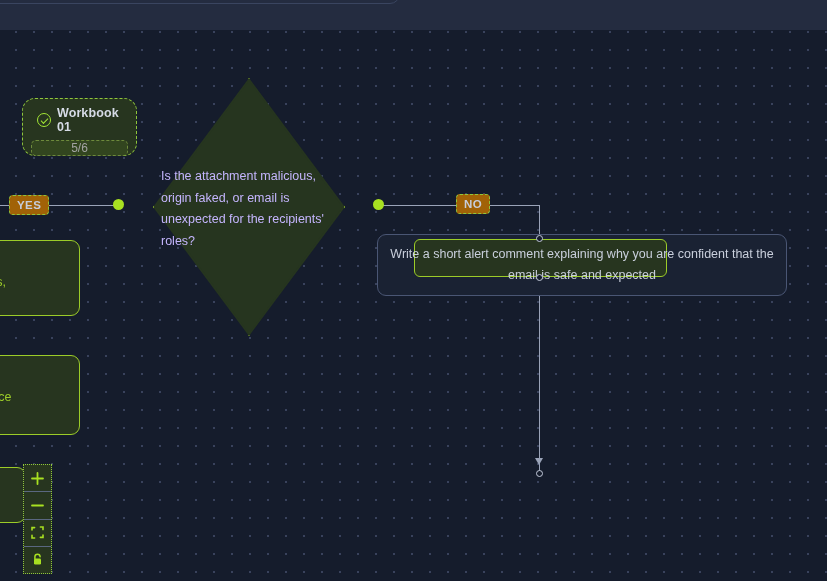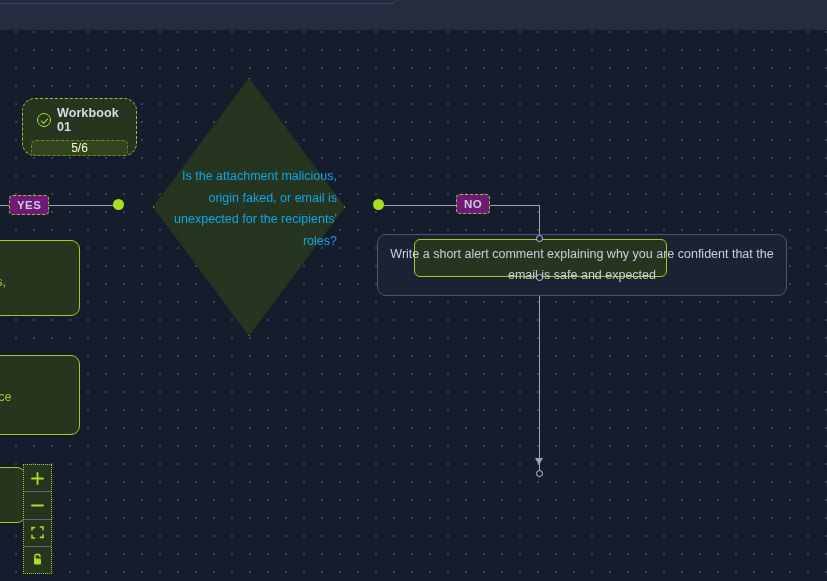--- a/index.html
+++ b/index.html
@@ -63,63 +63,63 @@
     border-left: 1.6px solid #a3e635; border-bottom: 1.6px solid #a3e635;
     transform: rotate(-45deg);
   }
   .wb-title { color: #d6dbe6; font-size: 12.5px; font-weight: bold; letter-spacing: .1px; }
   .wb-progress {
     width: 97px; height: 20px;
     background: #32451f;
     border: 1px dashed #6e8a3c;
     border-radius: 5px;
     display: flex; align-items: center; justify-content: center;
-    color: #fef9c3; font-size: 12px;
+    color: #a3a3a3; font-size: 12px;
   }
 
   
   .diamond-wrap {
     position: absolute; left: 153px; top: 48px;
     width: 192px; height: 258px;
   }
   .diamond-shape {
     position: absolute; inset: 0;
     background: #26351f;
     border: 1.5px solid #9ccc28;
     clip-path: polygon(50% 0%, 100% 50%, 50% 100%, 0% 50%);
   }
   .diamond-shape::after {
     content: ""; position: absolute; inset: 1.5px;
     background: #26351f;
     clip-path: polygon(50% 0%, 100% 50%, 50% 100%, 0% 50%);
   }
   .diamond-text {
     position: absolute; left: 8px; top: 88px; width: 176px;
-    text-align: right;
-    color: #0ea5e9; font-size: 12.5px; line-height: 21.5px;
+    text-align: left;
+    color: #c4b5fd; font-size: 12.5px; line-height: 21.5px;
     z-index: 2;
   }
 
   .handle-dot {
     position: absolute; width: 11px; height: 11px;
     background: #a8e021; border-radius: 50%;
     z-index: 6;
   }
   .handle-left  { left: 113px; top: 169px; }
   .handle-right { left: 373px; top: 169px; }
 
   
   .edge { position: absolute; background: #9aa3b8; z-index: 1; }
   .edge-yes  { left: -4px;  top: 174.5px; width: 120px; height: 1.2px; }
   .edge-no   { left: 383px; top: 174.5px; width: 157px; height: 1.2px; }
   .edge-no-v { left: 539px; top: 174.5px; width: 1.2px; height: 271px; }
 
   .edge-label {
     position: absolute; z-index: 7;
-    background: #701a75;
+    background: #a16207;
     border: 1.5px dashed #8fc63d;
     border-radius: 4px;
     color: #c7cddb; font-size: 11.5px; font-weight: bold;
     padding: 3px 7px;
     letter-spacing: .4px;
   }
   .label-yes { left: 9px;  top: 165px; }
   .label-no  { left: 456px; top: 164px; }
 
   .edge-port {

